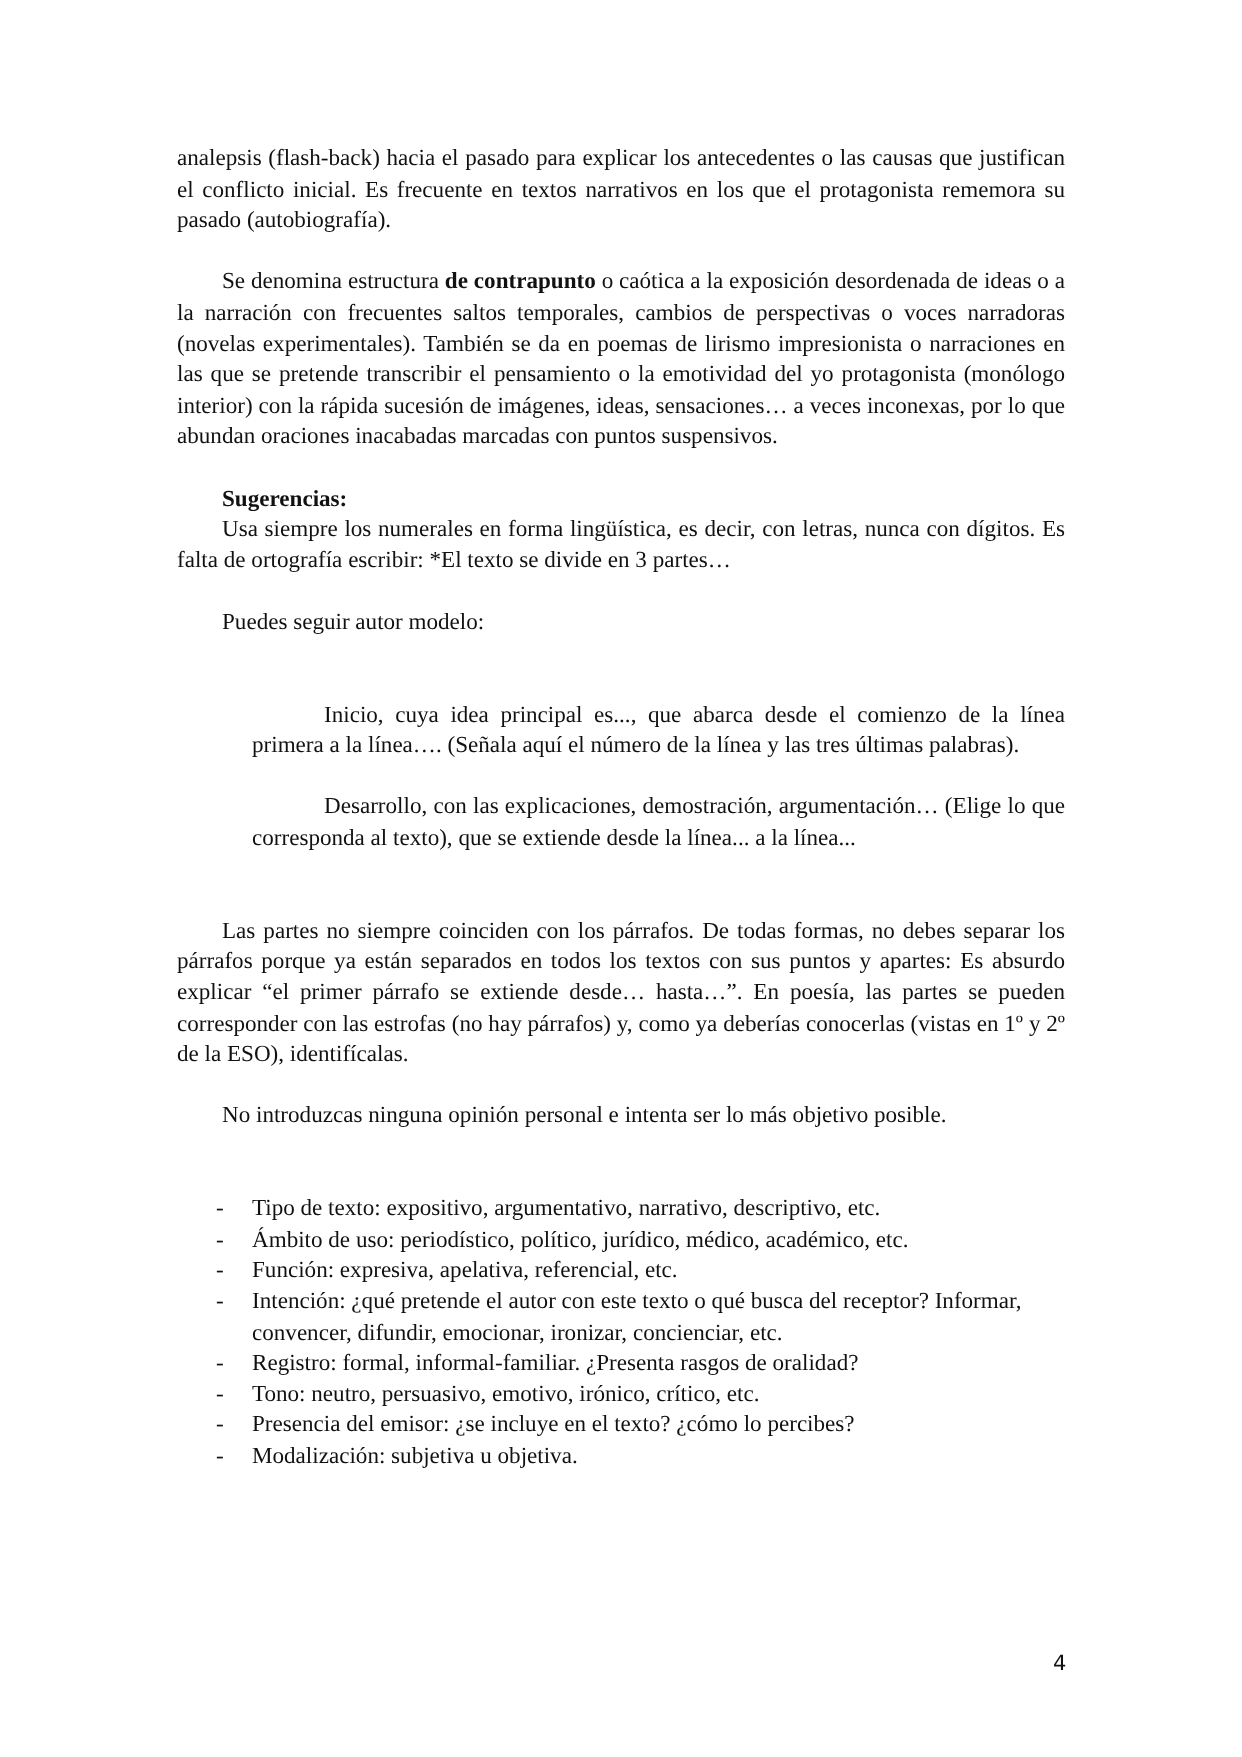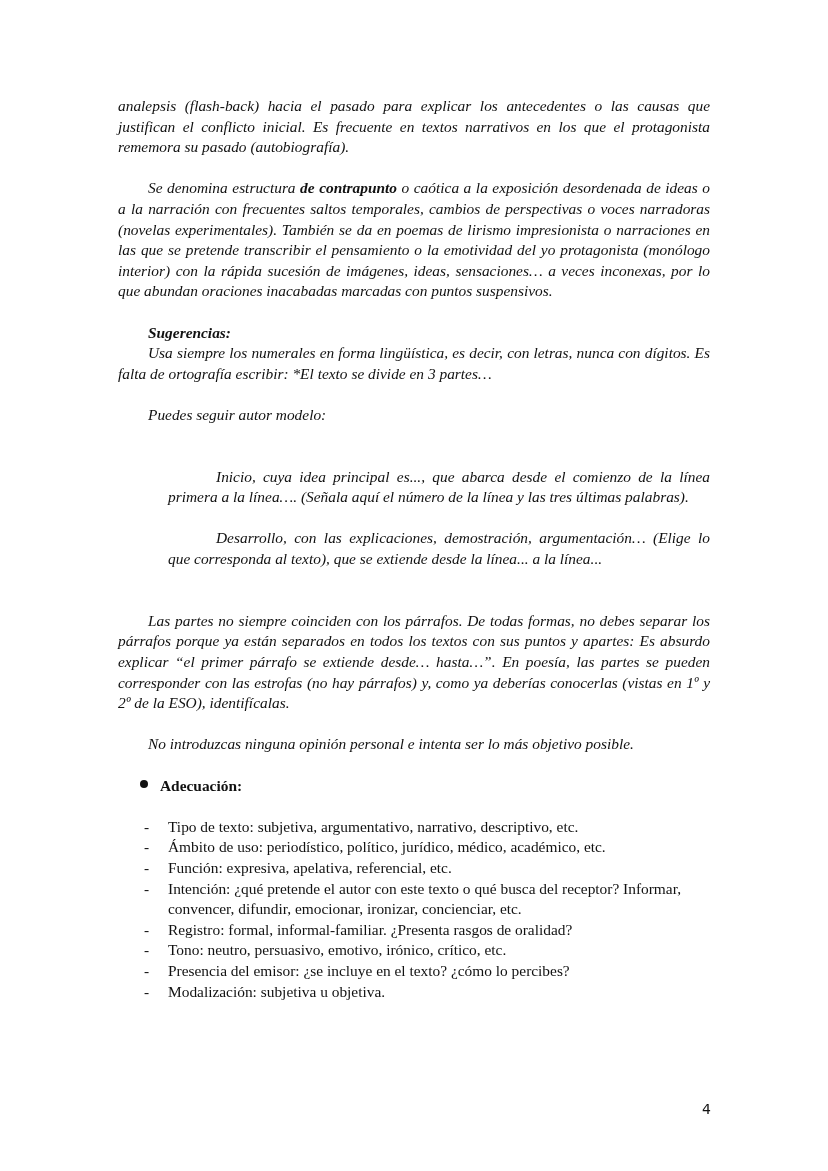--- a/index.html
+++ b/index.html
@@ -2,21 +2,21 @@
 <html><head>
 <meta charset="utf-8">
 <style>
   html, body { margin: 0; padding: 0; background: #ffffff; }
   body { width: 828px; height: 1171px; position: relative; overflow: hidden; }
   .page {
     position: absolute; left: 118px; top: 96px; width: 592px;
     font-family: "Liberation Serif", serif; font-size: 15.4px; line-height: 20.6px;
     color: #111111;
   }
-  p { margin: 0; text-align: justify; font-style: italic; }
+  p { margin: 0; text-align: justify; }
   .indent { text-indent: 30px; }
   .gap1 { height: 20.6px; }
   .bold { font-weight: bold; }
   .model-intro { padding-left: 50px; }
   .model-block { padding-left: 50px; }
   .model-block p { text-indent: 48px; }
   .bullet-head { display: flex; align-items: baseline; padding-left: 22px; }
   .bullet-dot { width: 8px; height: 8px; border-radius: 50%; background: #111; display: inline-block; margin-right: 12px; position: relative; top: -3px; }
   ul.dash { list-style: none; margin: 0; padding: 0; }
   ul.dash li { display: flex; }
@@ -62,31 +62,27 @@
   <div class="gap1"></div>
 
   <p class="indent">Las partes no siempre coinciden con los párrafos. De todas formas, no debes separar los párrafos porque ya están separados en todos los textos con sus puntos y apartes: Es absurdo explicar “el primer párrafo se extiende desde… hasta…”. En poesía, las partes se pueden corresponder con las estrofas (no hay párrafos) y, como ya deberías conocerlas (vistas en 1º y 2º de la ESO), identifícalas.</p>
 
   <div class="gap1"></div>
 
   <p class="indent">No introduzcas ninguna opinión personal e intenta ser lo más objetivo posible.</p>
 
   <div class="gap1"></div>
 
-  <div class="bullet-head">
-    <span class="bullet-dot"></span>
-    <span class="bold">Adecuación:</span>
-  </div>
 
   <div class="gap1"></div>
 
   <ul class="dash">
     <li>
         <span class="dash-mark">-</span>
-        <span class="txt">Tipo de texto: subjetiva, argumentativo, narrativo, descriptivo, etc.</span>
+        <span class="txt">Tipo de texto: expositivo, argumentativo, narrativo, descriptivo, etc.</span>
       </li>
     <li>
         <span class="dash-mark">-</span>
         <span class="txt">Ámbito de uso: periodístico, político, jurídico, médico, académico, etc.</span>
       </li>
     <li>
         <span class="dash-mark">-</span>
         <span class="txt">Función: expresiva, apelativa, referencial, etc.</span>
       </li>
     <li>

